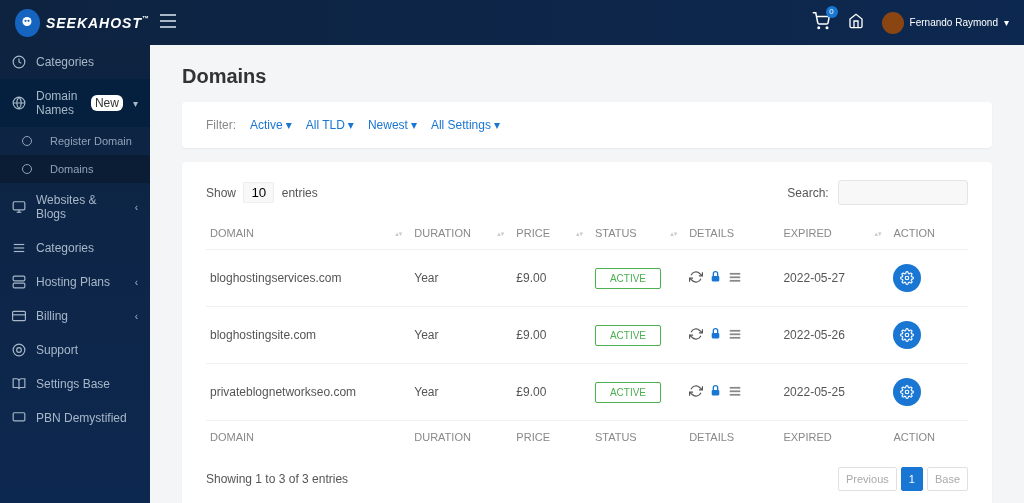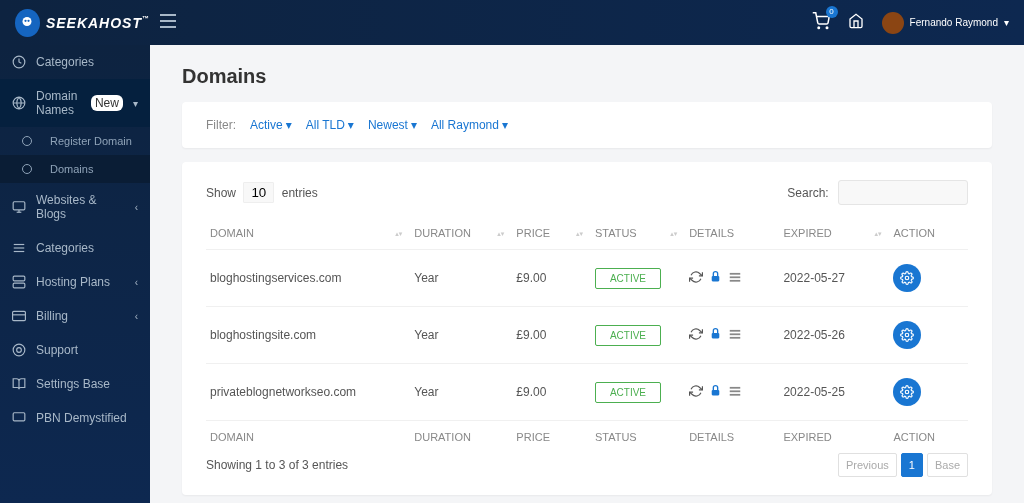--- a/index.html
+++ b/index.html
@@ -37,21 +37,21 @@
 .entries-input{width:31px;padding:2px 4px;border:1px solid #eee;border-radius:1px;text-align:center;margin:0 4px;background:#f8f8f8}
 .search-input{width:130px;padding:4px 6px;border:1px solid #e5e5e5;border-radius:3px;background:#f8f8f8;margin-left:6px}
 table{width:100%;border-collapse:collapse;font-size:12px}
 th{text-align:left;color:#888;font-weight:normal;font-size:11px;padding:10px 4px;position:relative}
 .sort-arrows{position:absolute;right:8px;top:50%;transform:translateY(-50%);display:flex;flex-direction:column;gap:0;line-height:5px;font-size:7px;color:#ccc}
 td{padding:14px 4px;color:#555;border-top:1px solid #f0f0f0}
 .status-badge{display:inline-block;border:1px solid #4caf50;color:#4caf50;padding:4px 14px;font-size:10px;border-radius:2px}
 .details-icons{display:flex;gap:6px;align-items:center;color:#555}
 .action-btn{width:28px;height:28px;border-radius:50%;background:#1976d2;display:flex;align-items:center;justify-content:center;cursor:pointer}
 tfoot td{color:#888;font-size:11px;border-top:1px solid #f0f0f0;padding:10px 4px}
-.table-bottom{display:flex;justify-content:space-between;align-items:center;font-size:12px;color:#555}
+.table-bottom{display:flex;justify-content:space-between;align-items:center;margin-top:14px;font-size:12px;color:#555}
 .pagination{display:flex;gap:4px}
 .page-btn{padding:5px 7px;border:1px solid #e0e0e0;color:#aaa;font-size:11px;border-radius:2px;background:#fff}
 .page-btn.active{background:#1976d2;color:#fff;border-color:#1976d2}
 </style>
 </head>
 <body>
 
 <div class="topbar">
   <div class="logo-area">
     <div class="logo-circle">
@@ -203,21 +203,21 @@
           </span>
         <span class="filter-link">
             <span>All TLD</span> 
             <span>▾</span>
           </span>
         <span class="filter-link">
             <span>Newest</span> 
             <span>▾</span>
           </span>
         <span class="filter-link">
-            <span>All Raymond</span> 
+            <span>All Settings</span> 
             <span>▾</span>
           </span>
       </div>
     </div>
 
     <div class="table-card">
       <div class="table-top">
         <div>
           <span>Show</span>
           <input class="entries-input" value="10" style="">

